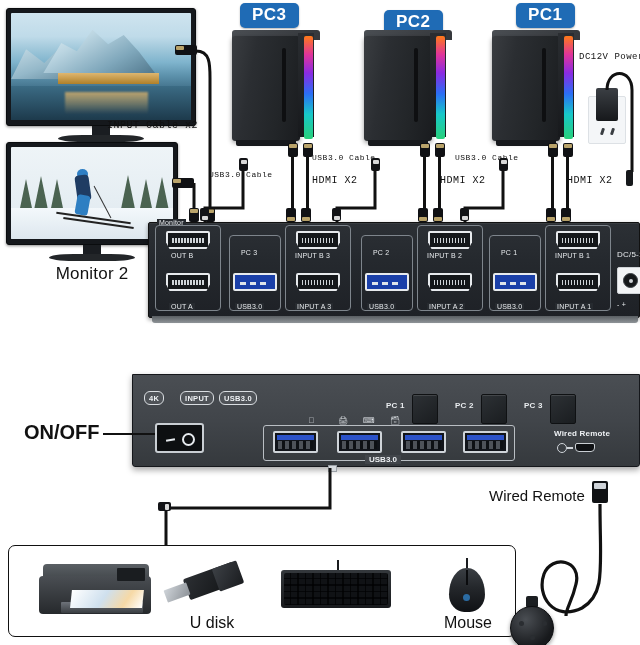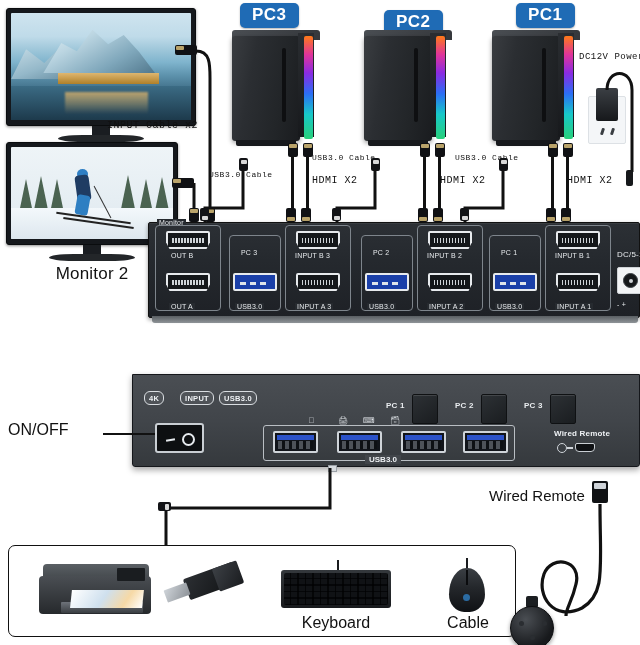--- a/index.html
+++ b/index.html
@@ -476,21 +476,21 @@
         <span class="teeth"></span>
       </div>
     <div class="abs" style="left:232px; top:80px; background:#41454a; padding:0 4px; color:#eef1f4; font-size:8px; font-weight:bold;">USB3.0</div>
 
     <div class="wired-remote-lbl" style="left:421px; top:54px;">Wired Remote</div>
     <div class="abs" style="left:424px; top:68px; width:10px; height:10px; border:1.5px solid #cfd4d9; border-radius:50%;"></div>
     <div class="abs" style="left:434px; top:72px; width:6px; height:1.5px; background:#cfd4d9;"></div>
     <div class="micro-port" style="left:442px; top:68px;"></div>
   </div>
 
-  <div class="abs lbl" style="left:8px; top:421px; font-size:16px; font-weight:normal;">ON/OFF</div>
+  <div class="abs lbl" style="left:24px; top:421px; font-size:20px; font-weight:bold;">ON/OFF</div>
   <div class="abs" style="left:103px; top:433px; width:52px; height:2px; background:#111;"></div>
 
   <div class="abs" style="left:328px; top:465px; width:9px; height:7px; background:#d5d9dd; border:1px solid #9aa0a6;"></div>
   <svg class="abs" style="left:144px; top:468px; width:200px; height:82px;">
     <path d="M186 0 L 186 40 L 22 40 L 22 78" stroke="#111" stroke-width="3" fill="none"></path>
   </svg>
   <div class="usb-plug" style="left:160px; top:500px; transform:rotate(90deg);"></div>
 
   <div id="periph-box">
 
@@ -500,36 +500,36 @@
       <div class="printer-panel" style="left:108px; top:22px; width:28px; height:13px;"></div>
       <div class="printer-tray" style="left:52px; top:56px; width:82px; height:11px;"></div>
       <div class="printer-paper" style="left:62px; top:44px; width:72px; height:18px; transform:skewX(-6deg);"></div>
     </div>
 
     <div>
       <div class="udisk-body" style="left:176px; top:24px; width:52px; height:22px;"></div>
       <div class="udisk-cap" style="left:206px; top:18px; width:26px; height:24px;"></div>
       <div class="udisk-tip" style="left:156px; top:40px; width:24px; height:13px;"></div>
     </div>
+    <div class="periph-cap" style="left:148px; top:68px; width:110px;">U disk</div>
 
     <div>
       <div class="kbd-cord" style="left:328px; top:14px; height:12px;"></div>
       <div class="kbd-body" style="left:272px; top:24px; width:110px; height:38px;">
         <div class="kbd-keys"></div>
       </div>
     </div>
-    <div class="periph-cap" style="left:272px; top:68px; width:110px;">Keyboard</div>
 
     <div>
       <div class="mouse-cord" style="left:457px; top:12px; height:14px;"></div>
       <div class="mouse-body" style="left:440px; top:22px; width:36px; height:44px;"></div>
       <div class="mouse-split" style="left:457px; top:24px; height:15px;"></div>
       <div class="mouse-logo" style="left:454px; top:48px;"></div>
     </div>
-    <div class="periph-cap" style="left:404px; top:68px; width:110px;">Cable</div>
+    <div class="periph-cap" style="left:404px; top:68px; width:110px;">Mouse</div>
   </div>
 
   <div class="abs lbl" style="left:489px; top:487px; font-size:15px;">Wired Remote</div>
   <div class="remote-plug" style="left:592px; top:481px;"></div>
   <svg class="abs" style="left:520px; top:498px; width:100px; height:130px;">
     <path d="M80 6 C 80 70, 86 96, 62 110 C 34 124, 16 98, 24 76 C 32 56, 62 62, 56 86 C 52 104, 46 110, 46 118" stroke="#111" stroke-width="3.2" fill="none"></path>
   </svg>
   <div class="remote-neck" style="left:526px; top:596px;"></div>
   <div class="remote-puck" style="left:510px; top:606px;">
     <span class="remote-btn" style="left:8px; top:14px;"></span>

